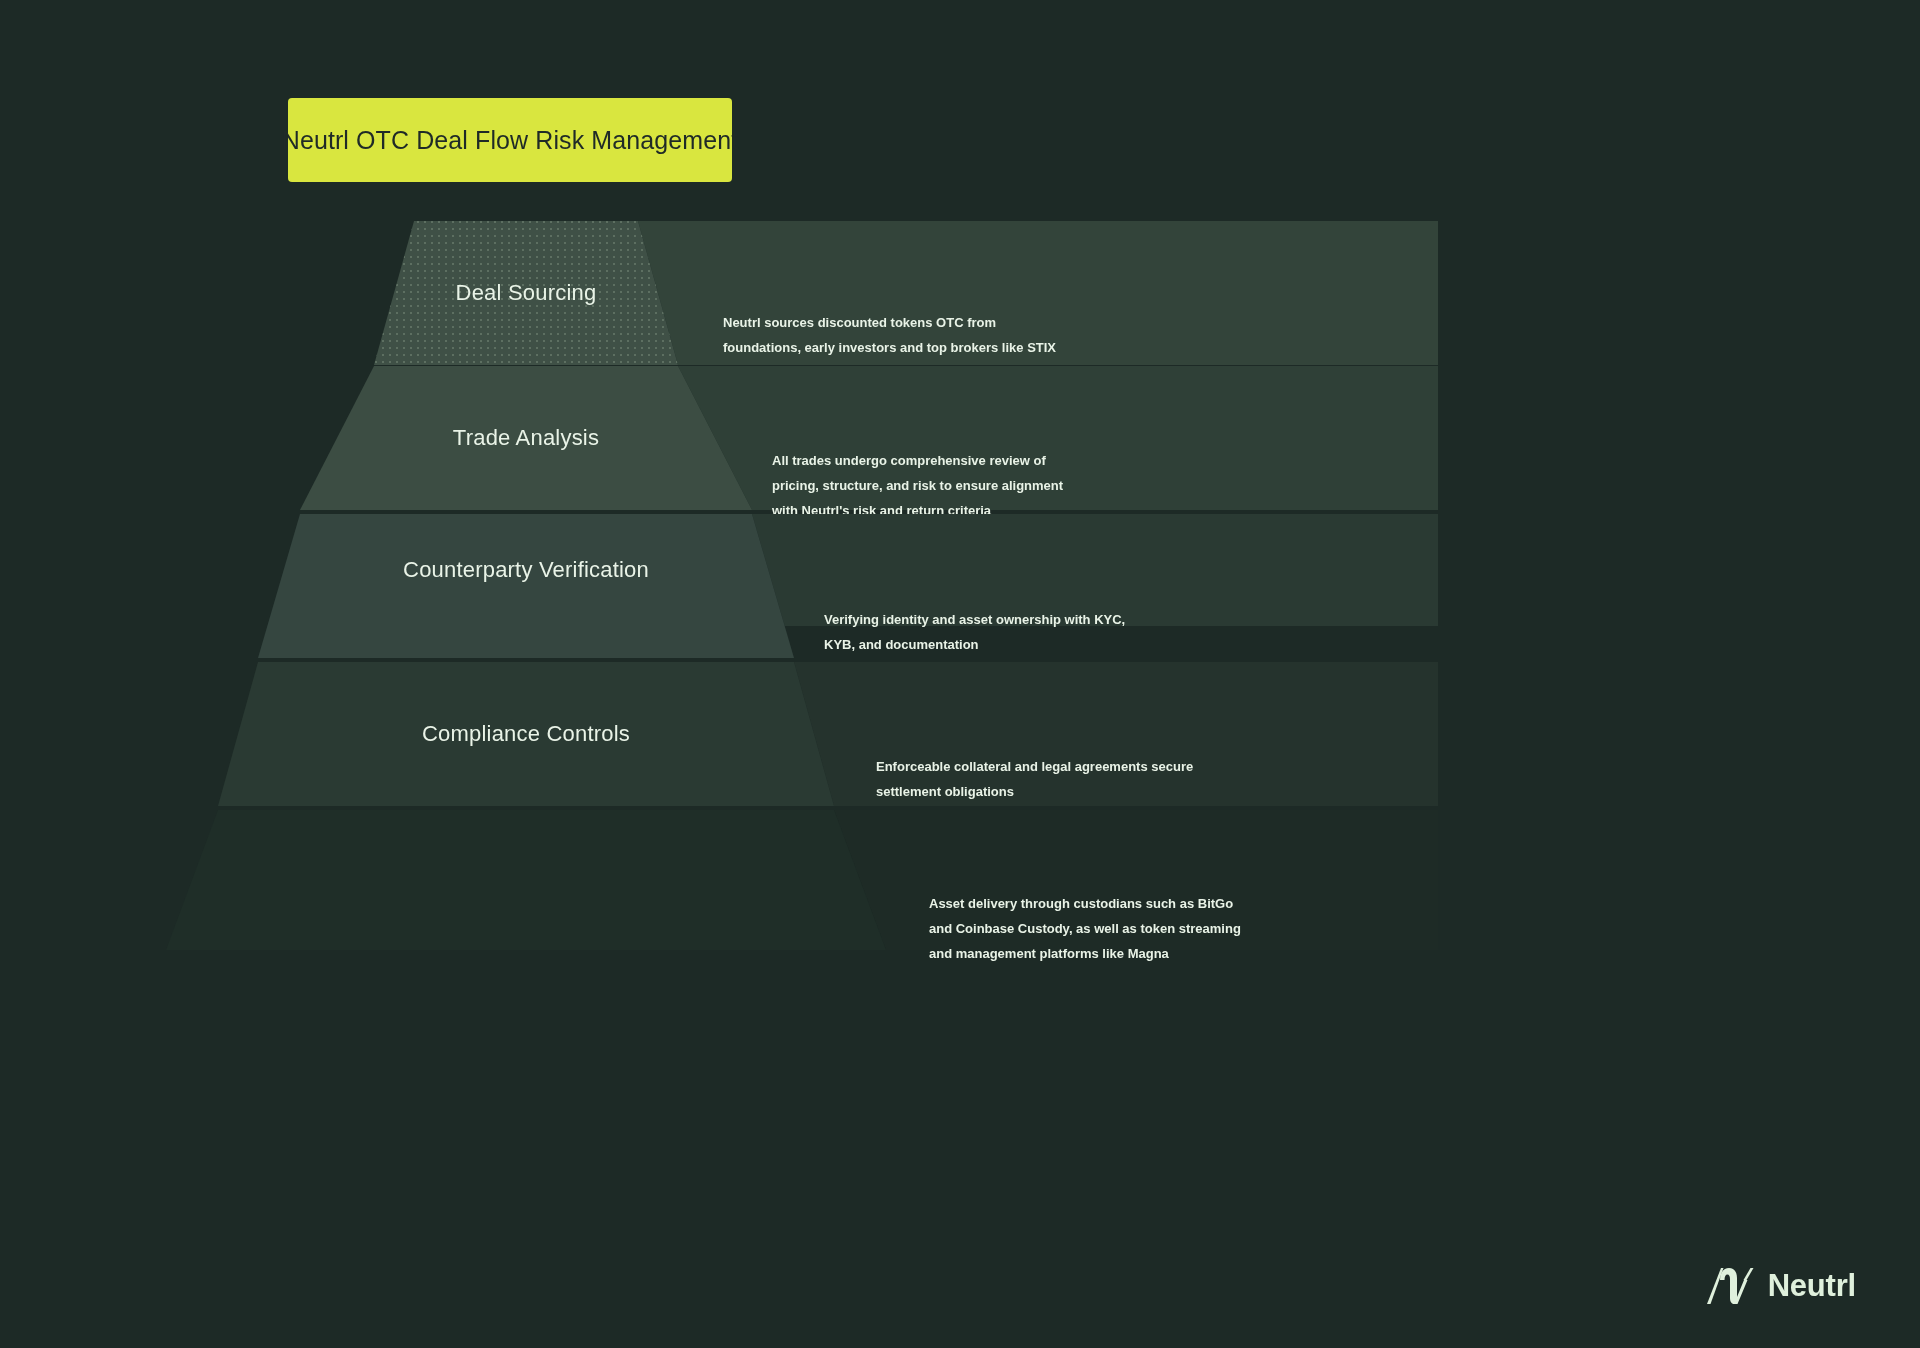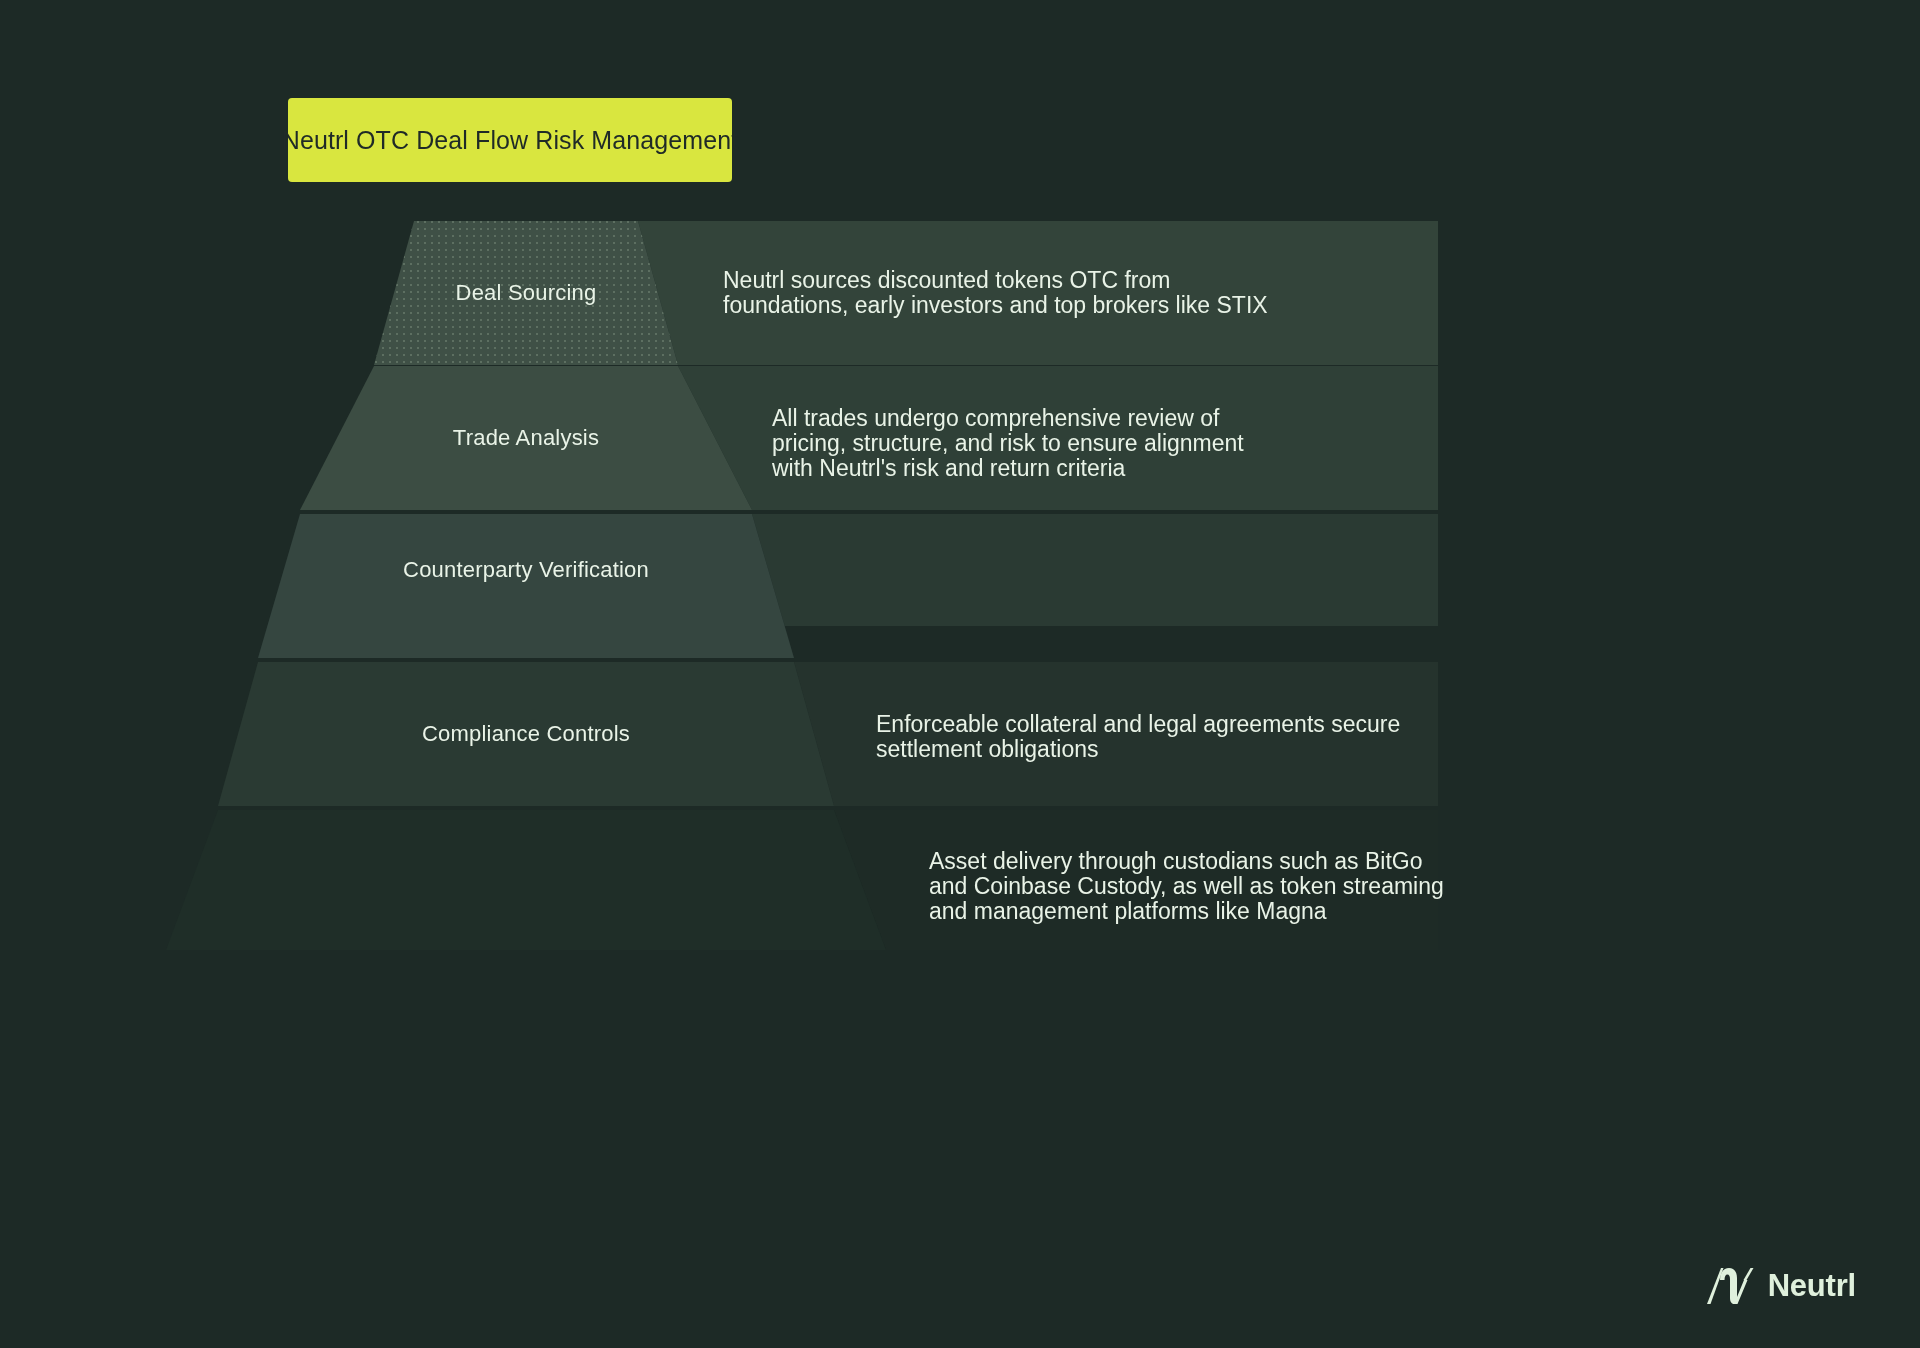--- a/index.html
+++ b/index.html
@@ -85,25 +85,26 @@
     font-size: 22px;
     font-weight: 400;
     color: #e9f3e7;
     letter-spacing: 0.2px;
     white-space: nowrap;
     pointer-events: none;
   }
 
   .tier-desc {
     position: absolute;
-    font-size: 23px;
+    font-size: 13px;
     line-height: 25px;
     color: #e9f3e7;
-    font-weight: 400;
+    font-weight: 700;
     white-space: pre-line;
+    margin-top: 42px;
   }
 
   
   .logo {
     position: absolute;
     right: 64px;
     bottom: 42px;
     display: flex;
     align-items: center;
     gap: 13px;
@@ -140,20 +141,22 @@
         <div class="tier-label" style="left: 248px; width: 520px; text-align: center;">Trade Analysis</div>
       </div>
       <div class="tier-desc" style="left: 772px; top: 406px; max-width: 620px;">All trades undergo comprehensive review of
 pricing, structure, and risk to ensure alignment
 with Neutrl's risk and return criteria</div>
       <div class="tier" style="top: 514px; height: 112px;">
         <div class="band" style="background: rgb(42, 58, 51); left: 0px; width: 1420px; clip-path: polygon(734px 0px, 1420px 0px, 1420px 144px, 776px 144px);"></div>
         <div class="trap" style="width: 1920px; height: 144px; background: rgb(53, 70, 64); clip-path: polygon(282px 0px, 734px 0px, 776px 144px, 240px 144px);"></div>
         <div class="tier-label" style="left: 248px; width: 520px;">Counterparty Verification</div>
       </div>
+      <div class="tier-desc" style="left: 824px; top: 565px; max-width: 620px;">Verifying identity and asset ownership with KYC,
+KYB, and documentation</div>
       <div class="tier" style="top: 662px; height: 144px;">
         <div class="band" style="background: rgb(37, 51, 45); left: 0px; width: 1420px; clip-path: polygon(776px 0px, 1420px 0px, 1420px 144px, 816px 144px);"></div>
         <div class="trap" style="width: 1920px; height: 144px; background: rgb(42, 58, 51); clip-path: polygon(240px 0px, 776px 0px, 816px 144px, 200px 144px);"></div>
         <div class="tier-label" style="left: 248px; width: 520px;">Compliance Controls</div>
       </div>
       <div class="tier-desc" style="left: 876px; top: 712px; max-width: 620px;">Enforceable collateral and legal agreements secure
 settlement obligations</div>
       <div class="tier" style="top: 810px; height: 140px;">
         <div class="band" style="background: rgb(30, 43, 38); left: 0px; width: 1420px; clip-path: polygon(816px 0px, 1420px 0px, 1420px 140px, 868px 140px);"></div>
         <div class="trap" style="width: 1920px; height: 140px; background: rgb(31, 46, 40); clip-path: polygon(200px 0px, 816px 0px, 868px 140px, 148px 140px);"></div>

